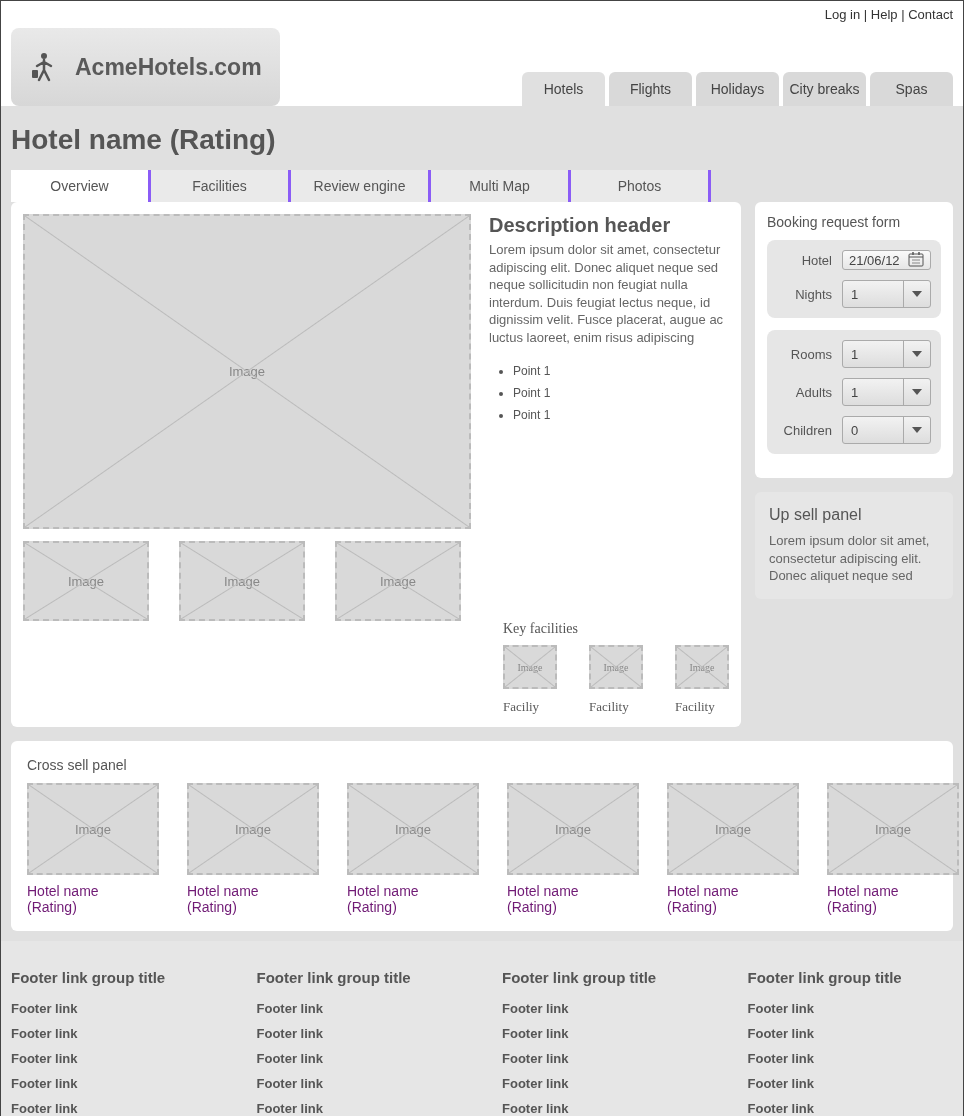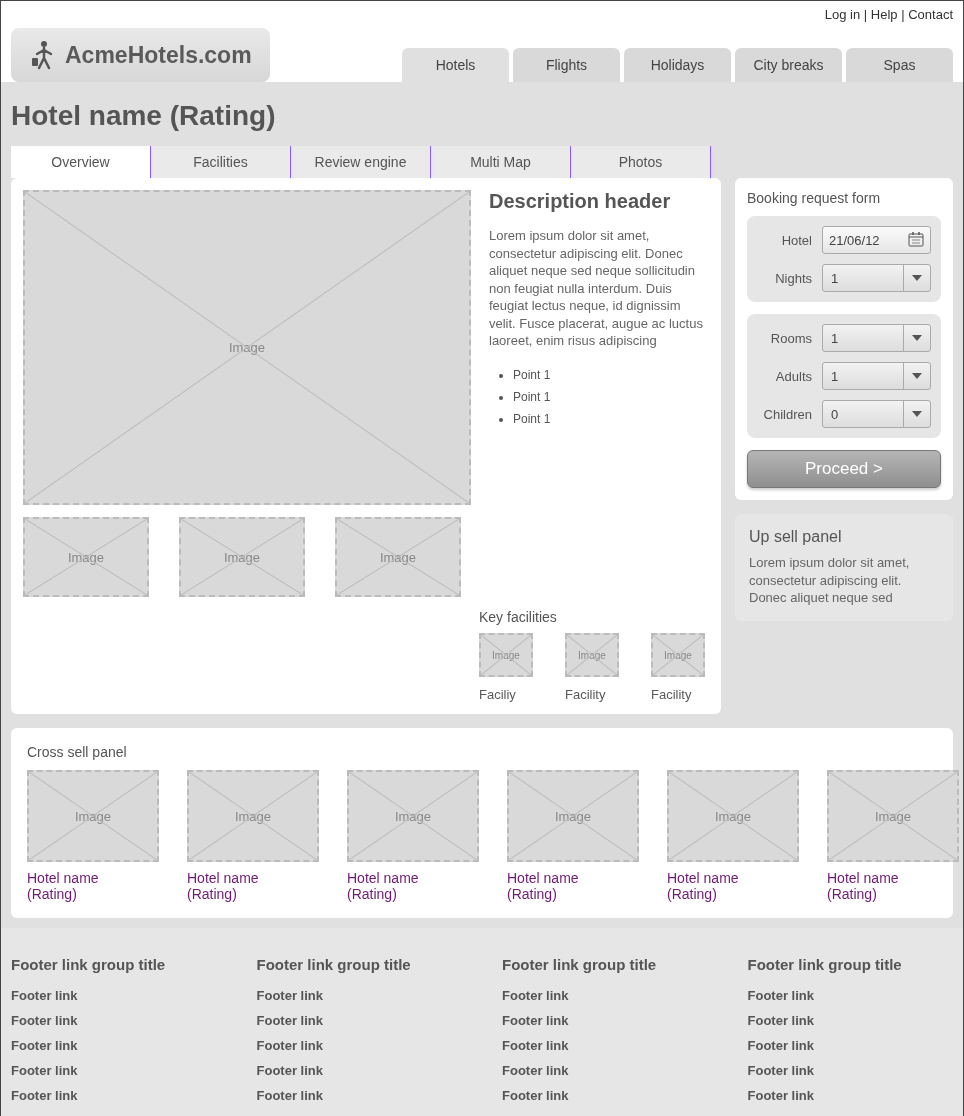--- a/index.html
+++ b/index.html
@@ -10,51 +10,51 @@
   background: #fff;
   width: 964px;
   border: 1px solid #444;
 }
 .top-links { text-align: right; padding: 6px 10px; font-size: 13px; color: #333; }
 .top-links a { color: #333; text-decoration: none; cursor: pointer; }
 .header { display: flex; align-items: flex-end; padding: 0 10px 0 10px; }
 .logo-box {
   background: linear-gradient(#e9e9e9,#d7d7d7);
   border-radius: 8px;
-  padding: 12px 18px;
+  padding: 24px 18px;
   display: flex;
   align-items: center;
-  gap: 10px;
+  gap: 20px;
 }
 .logo-box svg { flex-shrink:0; }
 .logo-text { font-size: 23px; font-weight: bold; color: #5a5a5a; }
 .main-nav { margin-left: auto; display: flex; gap: 4px; align-self: flex-end; }
 .main-nav .tab {
   background: #d9d9d9;
   border-radius: 6px 6px 0 0;
   padding: 9px 0;
-  width: 107px;
+  width: 83px;
   text-align: center;
   font-size: 14px;
   color: #444;
   cursor: pointer;
 }
 .main-nav .tab.active { background: #e0e0e0; }
 .page-wrap { background: #e0e0e0; padding: 18px 10px 10px 10px; }
 .page-title { font-size: 28px; color: #555; margin-bottom: 14px; }
 .content-tabs { display: flex; }
 .content-tabs .ctab {
   background: #eaeaea;
   padding: 8px 0;
   width: 140px;
   text-align: center;
   font-size: 14px;
   color: #555;
   cursor: pointer;
-  border-right: 1px solid #8b5cf6;
+  border-right: 3px solid #8b5cf6;
 }
 .content-tabs .ctab.active { background: #fff; position:relative; }
 .content-tabs .ctab.active::after{
   content:''; position:absolute; bottom:-10px; left:50%; margin-left:-10px;
   border:10px solid transparent; border-top-color:#fff;
 }
 .cols { display: flex; gap: 14px; align-items: flex-start; }
 .white-panel { background: #fff; border-radius: 6px; padding: 12px; }
 .main-panel { flex: 1; }
 .sidebar { width: 218px; display: flex; flex-direction: column; gap: 14px; }
@@ -75,40 +75,40 @@
   position: absolute;
   inset: 0;
   pointer-events: none;
 }
 .placeholder::before { background: linear-gradient(to top right, transparent calc(50% - 1px), #bbb, transparent calc(50% + 1px)); }
 .placeholder::after { background: linear-gradient(to top left, transparent calc(50% - 1px), #bbb, transparent calc(50% + 1px)); }
 .hero { height: 315px; }
 .thumbs { display: flex; gap: 30px; margin-top: 12px; }
 .thumb { width: 126px; height: 80px; }
 .desc-col { flex: 1; }
-.desc-header { font-size: 20px; color: #555; margin-bottom: 14px; }
+.desc-header { font-size: 20px; color: #555; margin-bottom: 4px; }
 .desc-text { font-size: 13px; color: #666; line-height: 1.35; margin-bottom: 14px; }
 .points { list-style: disc; padding-left: 24px; }
 .points li { padding: 4px 0; font-size: 12px; color: #555; }
-.keyfac-row { display:flex; gap:8px; margin-top:12px;}
+.keyfac-row { display:flex; gap:32px; margin-top:0;font-family:Liberation Serif, serif;}
 .keyfac-col { flex:1; }
 .keyfac-title{ font-size:14px; color:#555; margin-bottom:8px;}
 .facilities { display: flex; gap: 32px; }
 .facility { text-align: left; }
 .facility .placeholder { width: 54px; height: 44px; font-size:10px; margin-bottom: 10px; }
 .section-title { font-size: 14px; color: #555; margin-bottom: 10px; }
 .form-group { background: #e6e6e6; border-radius: 8px; padding: 10px; margin-bottom: 12px; }
 .form-row { display: flex; align-items: center; gap: 10px; margin-bottom: 10px; }
 .form-row:last-child { margin-bottom: 0; }
 .form-label { width: 55px; text-align: right; font-size: 13px; color: #555; }
 .date-input {
   flex: 1; display: flex; align-items: center;
   background: linear-gradient(#fafafa,#e6e6e6);
   border: 1px solid #aaa; border-radius: 3px;
-  height: 28px; padding: 0 6px; font-size: 13px; color: #444;
+  height: 20px; padding: 0 6px; font-size: 13px; color: #444;
 }
 .date-input .cal { margin-left: auto; }
 .select {
   flex: 1; display: flex; align-items: center;
   background: linear-gradient(#f2f2f2,#ddd);
   border: 1px solid #aaa; border-radius: 3px;
   height: 28px; padding: 0 8px; font-size: 13px; color: #444;
 }
 .select .caret {
   margin-left: auto;
@@ -277,21 +277,20 @@
             <div class="select">
               <span>0</span>
               <span class="caret">
                   <svg width="10" height="6">
                     <path d="M0 0 L5 6 L10 0 Z" fill="#555"></path>
                   </svg>
                 </span>
             </div>
           </div>
         </div>
-        <div class="proceed-btn">Proceed &gt;</div>
       </div>
 
       <div class="upsell">
         <div class="ut">Up sell panel</div>
         <div class="ub">Lorem ipsum dolor sit amet, consectetur adipiscing elit. Donec aliquet neque sed</div>
       </div>
     </div>
   </div>
 
   <div class="cross-sell">

